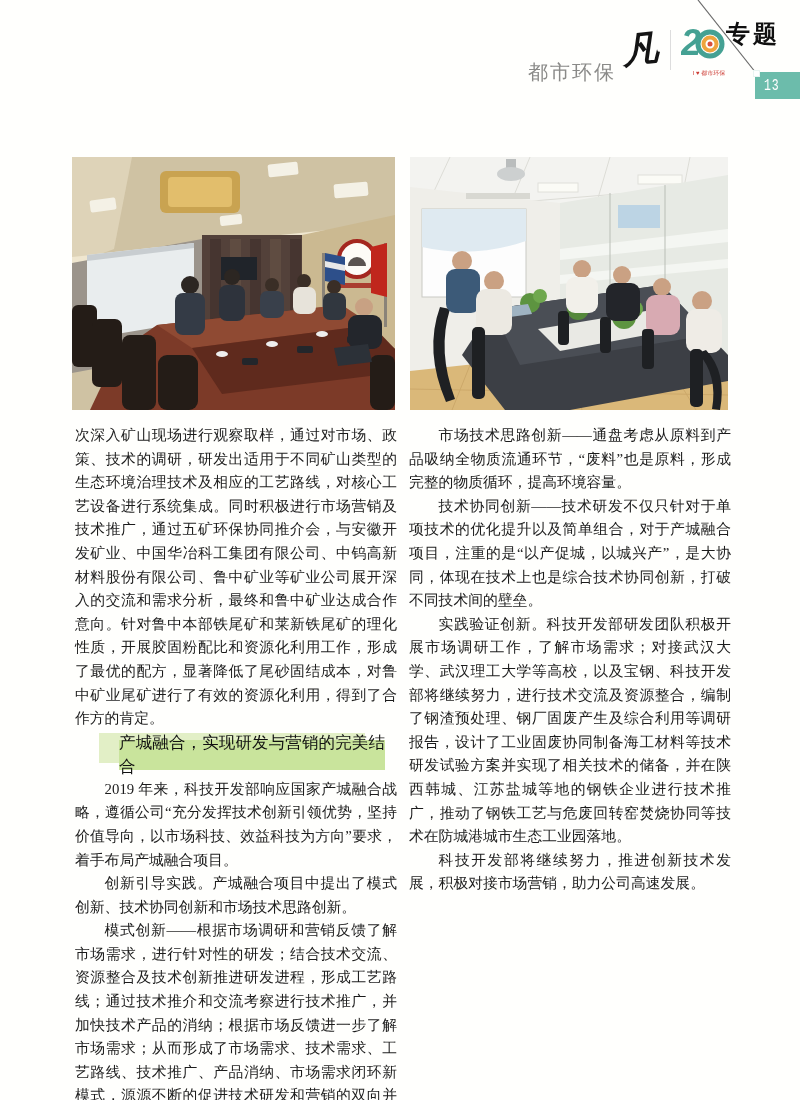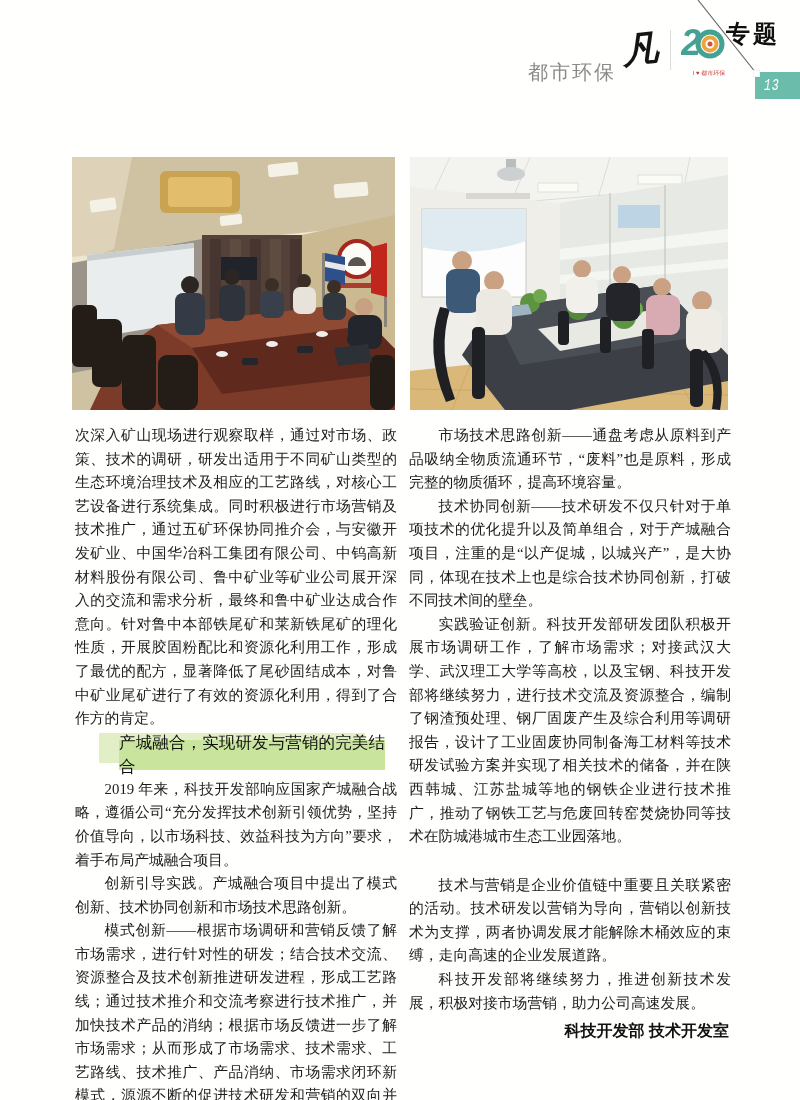--- a/index.html
+++ b/index.html
@@ -12,21 +12,21 @@
                   margin-left:6px;transform:rotate(-6deg);line-height:1;}
   .masthead-divider{width:1px;height:40px;background:#ddd;margin:0 10px 0 12px;}
   .logo20{position:relative;width:44px;height:56px;}
   .logo20 svg{display:block;}
   .logo20-tagline{position:absolute;left:-2px;bottom:0;width:60px;text-align:center;
                   font-size:6px;color:#cc3b33;font-family:"Liberation Sans",sans-serif;white-space:nowrap;}
   .section-label{position:absolute;top:18px;left:726px;font-size:24px;font-weight:bold;color:#101010;
                  font-family:"Liberation Sans",sans-serif;letter-spacing:3px;}
   .diag-rule{position:absolute;top:0;left:690px;width:70px;height:75px;}
   .page-number-badge{position:absolute;top:72px;left:755px;width:45px;height:27px;background:#6cbcab;
-                     display:flex;align-items:center;justify-content:flex-start;font-style:italic;}
+                     display:flex;align-items:center;justify-content:flex-start;}
   .page-number-badge .num{color:#fff;font-size:16px;font-family:"Liberation Mono","DejaVu Sans Mono",monospace;
                           transform:scaleX(.72);transform-origin:left;margin-left:9px;letter-spacing:1px;}
   .corner-square{position:absolute;left:-1px;top:-1px;width:5px;height:5px;background:#fff;
                  outline:1px solid #e9f4f1;}
   
   .photos{position:absolute;top:157px;left:72px;width:656px;display:flex;gap:15px;}
   .photo{margin:0;padding:0;height:253px;overflow:hidden;background:#ccc;}
   .photo svg{display:block;width:100%;height:100%;}
   .photo-left{width:323px;}
   .photo-right{width:318px;}
@@ -231,19 +231,17 @@
       </div>
       <p class="ind">2019 年来，科技开发部响应国家产城融合战略，遵循公司“充分发挥技术创新引领优势，坚持价值导向，以市场科技、效益科技为方向”要求，着手布局产城融合项目。</p>
       <p class="ind">创新引导实践。产城融合项目中提出了模式创新、技术协同创新和市场技术思路创新。</p>
       <p class="ind">模式创新——根据市场调研和营销反馈了解市场需求，进行针对性的研发；结合技术交流、资源整合及技术创新推进研发进程，形成工艺路线；通过技术推介和交流考察进行技术推广，并加快技术产品的消纳；根据市场反馈进一步了解市场需求；从而形成了市场需求、技术需求、工艺路线、技术推广、产品消纳、市场需求闭环新模式，源源不断的促进技术研发和营销的双向并行。</p>
     </div>
 
     <div class="col">
       <p class="ind">市场技术思路创新——通盘考虑从原料到产品吸纳全物质流通环节，“废料”也是原料，形成完整的物质循环，提高环境容量。</p>
       <p class="ind">技术协同创新——技术研发不仅只针对于单项技术的优化提升以及简单组合，对于产城融合项目，注重的是“以产促城，以城兴产”，是大协同，体现在技术上也是综合技术协同创新，打破不同技术间的壁垒。</p>
       <p class="ind">实践验证创新。科技开发部研发团队积极开展市场调研工作，了解市场需求；对接武汉大学、武汉理工大学等高校，以及宝钢、科技开发部将继续努力，进行技术交流及资源整合，编制了钢渣预处理、钢厂固废产生及综合利用等调研报告，设计了工业固废协同制备海工材料等技术研发试验方案并实现了相关技术的储备，并在陕西韩城、江苏盐城等地的钢铁企业进行技术推广，推动了钢铁工艺与危废回转窑焚烧协同等技术在防城港城市生态工业园落地。</p>
-      <p class="ind gap-top">技术与营销是企业价值链中重要且关联紧密的活动。技术研发以营销为导向，营销以创新技术为支撑，两者协调发展才能解除木桶效应的束缚，走向高速的企业发展道路。</p>
       <p class="ind">科技开发部将继续努力，推进创新技术发展，积极对接市场营销，助力公司高速发展。</p>
-      <p class="byline">科技开发部 技术开发室</p>
     </div>
 
   </div>
 </div>
 
 </body></html>

